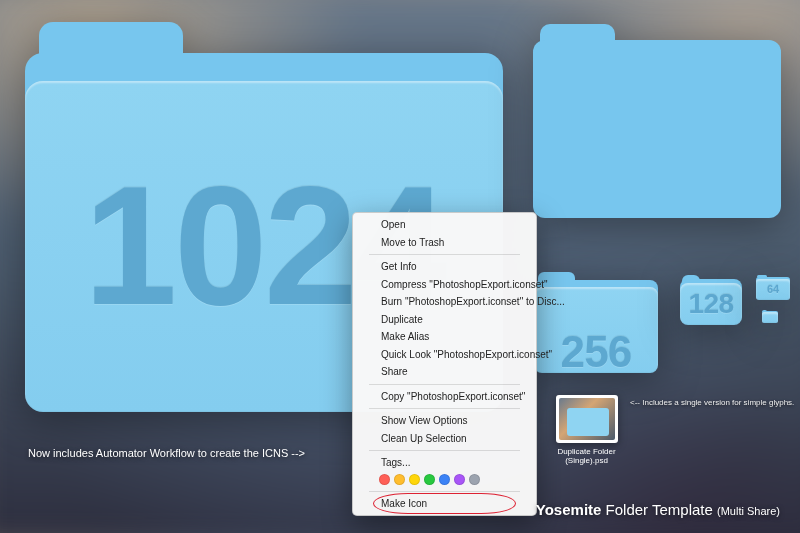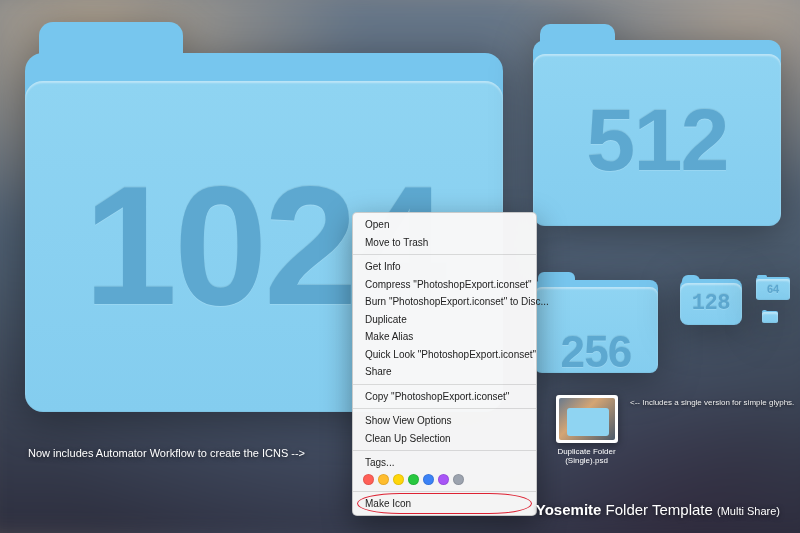--- a/index.html
+++ b/index.html
@@ -66,21 +66,21 @@
 
   .f512 { left: 533px; top: 24px; width: 248px; height: 202px; }
   .f512 .label { font-size: 88px; }
   .f512 .front, .f512 .back { border-radius: 12px; }
   .f512 .tab { border-radius: 10px 10px 0 0; }
 
   .f256 { left: 534px; top: 272px; width: 124px; height: 101px; }
   .f256 .label { font-size: 44px; margin-top: 43px; }
 
   .f128 { left: 680px; top: 275px; width: 62px; height: 50px; }
-  .f128 .label { font-size: 22px; font-family: Liberation Mono, monospace; }
+  .f128 .label { font-size: 28px; }
 
   .f64 { left: 756px; top: 275px; width: 34px; height: 25px; }
   .f64 .label { font-size: 11px; }
   .f64 .front, .f64 .back, .f64 .tab { border-radius: 3px; }
 
   .f32 { left: 762px; top: 310px; width: 16px; height: 13px; }
   .f32 .label { font-size: 5px; }
   .f32 .tab { border-radius: 2px 2px 0 0; }
   .f32 .front, .f32 .back { border-radius: 2px; }
 
@@ -88,21 +88,21 @@
   .menu {
     position: absolute;
     left: 352px; top: 212px;
     width: 185px;
     background: rgba(248,248,248,0.98);
     border: 1px solid rgba(0,0,0,0.18);
     border-radius: 5px;
     box-shadow: 0 10px 30px rgba(0,0,0,0.4);
     font-size: 10px;
     color: #222;
-    padding: 3px 0;
+    padding: 3px 16px;
   }
   .menu .item {
     padding: 2px 12px;
     white-space: nowrap;
     cursor: default;
     line-height: 1.35;
   }
   .menu hr {
     border: none;
     border-top: 1px solid rgba(0,0,0,0.12);
@@ -199,23 +199,20 @@
     <div class="tab"></div>
       <div class="back"></div>
     <div class="front">
         <span class="label">1024</span>
       </div>
   </div>
 
   <div class="folder f512">
     <div class="tab"></div>
       <div class="back"></div>
-    <div class="front">
-        <span class="label">512</span>
-      </div>
   </div>
 
   <div class="folder f256">
     <div class="tab"></div>
       <div class="back"></div>
     <div class="front">
         <span class="label">256</span>
       </div>
   </div>
 

